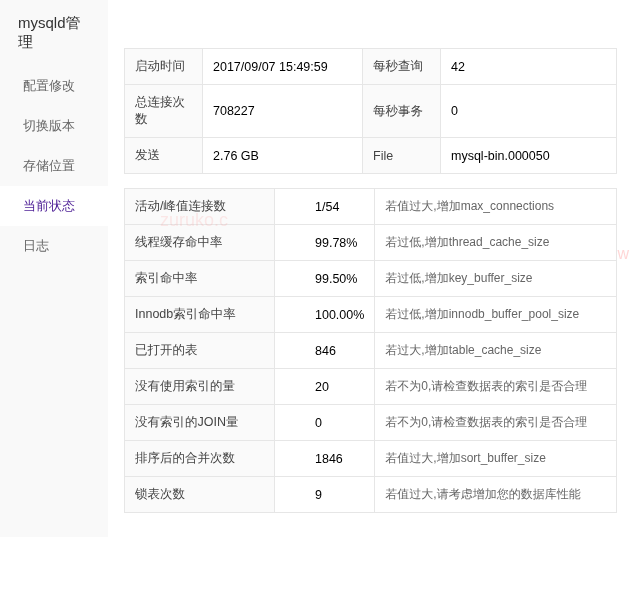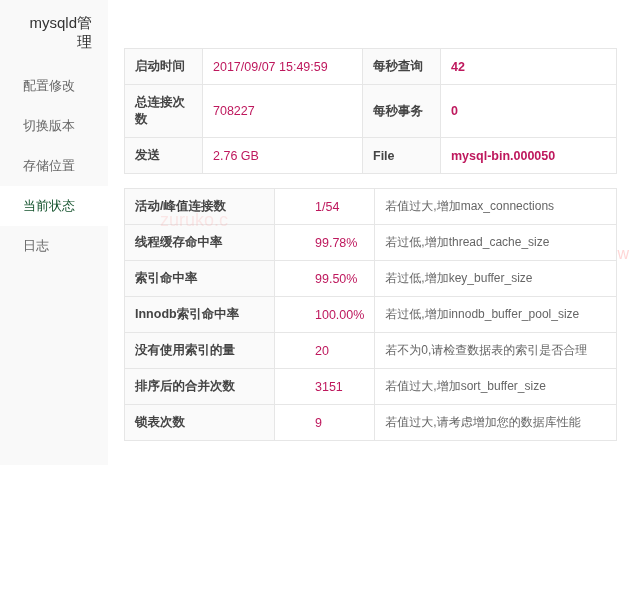--- a/index.html
+++ b/index.html
@@ -14,33 +14,32 @@
     .sidebar {
       width: 108px;
       flex-shrink: 0;
       padding-top: 6px;
     }
     .sidebar-title {
       font-size: 15px;
       color: #333;
       padding: 8px 16px 14px 18px;
       font-weight: normal;
-      text-align: right;
     }
     .sidebar-item {
       padding: 11px 0 11px 20px;
       color: #666;
       font-size: 13px;
       cursor: pointer;
       border-left: 3px solid transparent;
     }
     .sidebar-item.active {
       background: #fff;
       border-left: 3px solid #fff;
-      color: #14532d;
+      color: #4c1d95;
     }
     .sidebar-item:not(.active) {
       background: transparent;
     }
     .sidebar { background: #f9f9f9; }
     .sidebar-item.active { background: #fff; }
     .main {
       flex: 1;
       padding: 48px 16px 10px 16px;
       background: #fff;
@@ -49,34 +48,34 @@
     table {
       width: 100%;
       border-collapse: collapse;
       margin-bottom: 14px;
     }
     td, th {
       border: 1px solid #e6e6e6;
       padding: 9px 10px;
       text-align: left;
       font-size: 12.5px;
-      color: #be185d;
+      color: #000000;
       vertical-align: middle;
     }
     .info-table td:nth-child(1),
     .info-table td:nth-child(3) {
-      font-weight: bold;
+      font-weight: normal;
       background: #fafafa;
       color: #444;
       width: 78px;
     }
     .info-table td:nth-child(2) { width: 160px; font-weight: normal; background:#fff;}
-    .info-table td:nth-child(4) { font-weight: bold; background:#fff;}
+    .info-table td:nth-child(4) { font-weight: normal; background:#fff;}
     .status-table td:nth-child(1) {
-      font-weight: bold;
+      font-weight: normal;
       background: #fafafa;
       color: #444;
       width: 150px;
     }
     .status-table td:nth-child(2) {
       width: 92px;
       padding-left: 40px;
     }
     .status-table td:nth-child(3) {
       color: #666;
@@ -147,27 +146,37 @@
               <td>索引命中率</td>
               <td>99.50%</td>
               <td>若过低,增加key_buffer_size</td>
             </tr>
       <tr>
               <td>Innodb索引命中率</td>
               <td>100.00%</td>
               <td>若过低,增加innodb_buffer_pool_size</td>
             </tr>
       <tr>
+              <td>已打开的表</td>
+              <td>846</td>
+              <td>若过大,增加table_cache_size</td>
+            </tr>
+      <tr>
               <td>没有使用索引的量</td>
               <td>20</td>
               <td>若不为0,请检查数据表的索引是否合理</td>
             </tr>
       <tr>
+              <td>没有索引的JOIN量</td>
+              <td>0</td>
+              <td>若不为0,请检查数据表的索引是否合理</td>
+            </tr>
+      <tr>
               <td>排序后的合并次数</td>
-              <td>3151</td>
+              <td>1846</td>
               <td>若值过大,增加sort_buffer_size</td>
             </tr>
       <tr>
               <td>锁表次数</td>
               <td>9</td>
               <td>若值过大,请考虑增加您的数据库性能</td>
             </tr>
     </tbody>
         </table>
 

